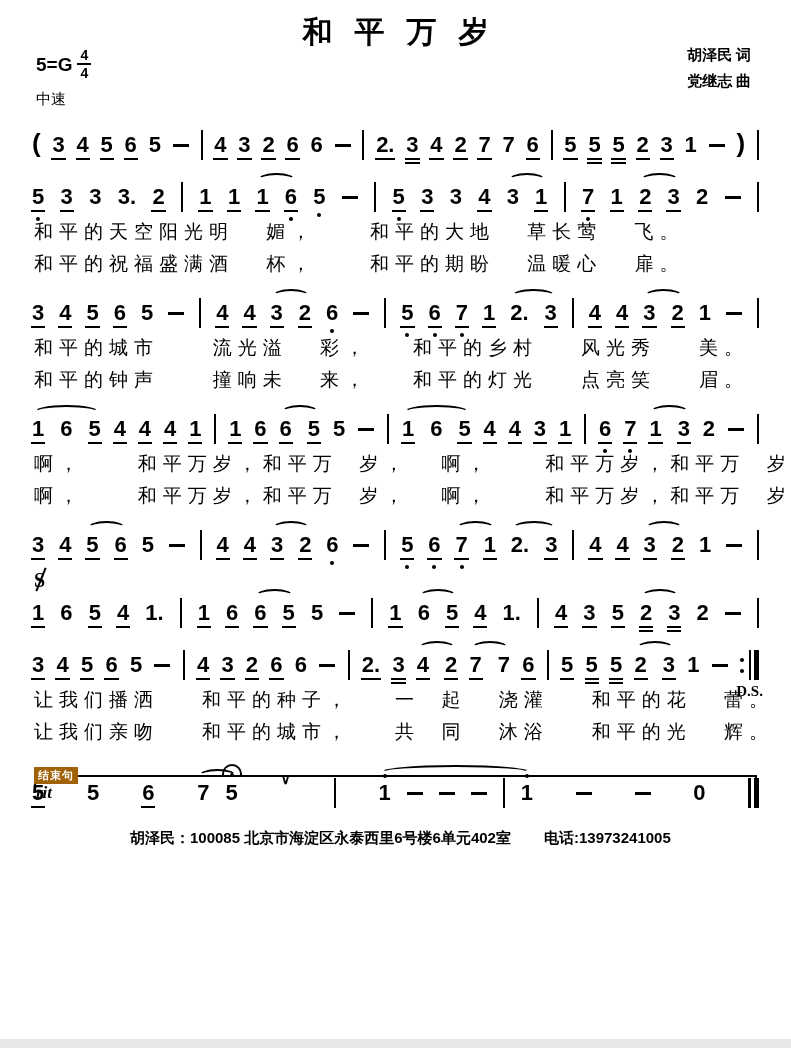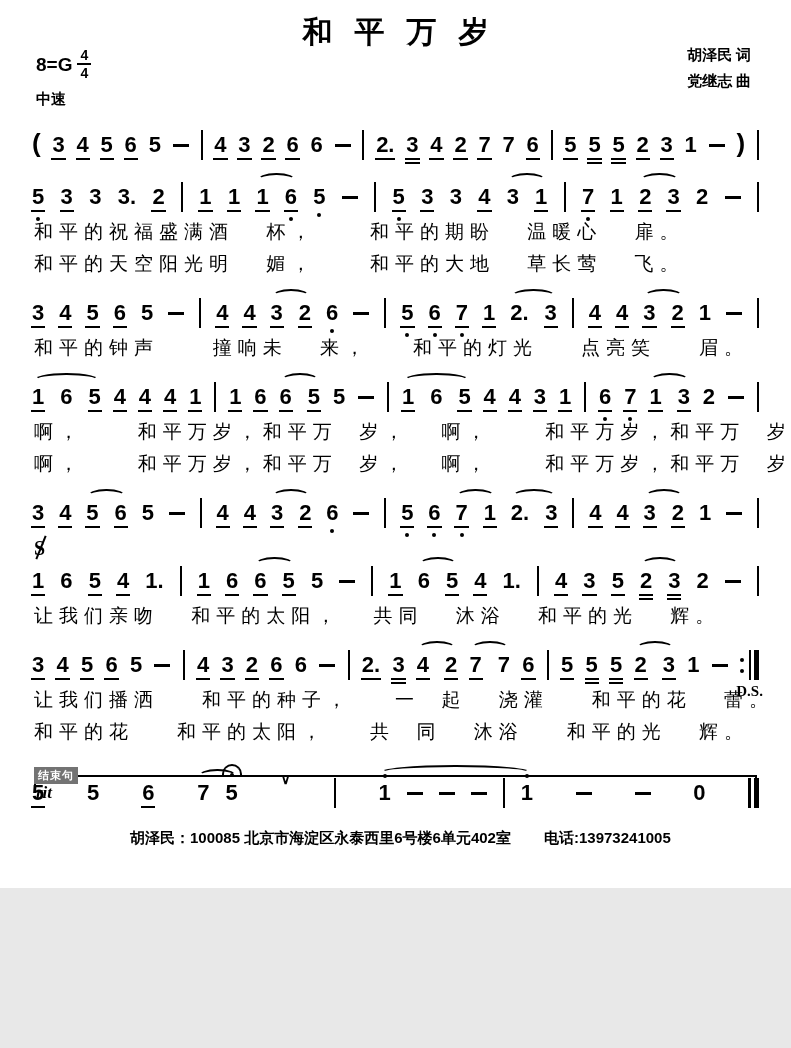--- a/index.html
+++ b/index.html
@@ -1,27 +1,27 @@
 <!DOCTYPE html>
 <html><head>
 <meta charset="utf-8">
 <style>
   html,body{margin:0;padding:0;background:#e8e8e8;}
-  .page{position:relative;width:791px;height:888px;background:#fff;color:#000;
+  .page{position:relative;width:791px;height:1039px;background:#fff;color:#000;
         font-family:"Liberation Sans",sans-serif;overflow:hidden;margin:0 auto;}
   .title{padding-top:12px;text-align:center;font-size:30px;font-weight:bold;
          letter-spacing:22px;text-indent:22px;font-family:"Liberation Serif",serif;}
   .credits{position:absolute;top:42px;right:40px;font-size:15px;font-weight:bold;
            line-height:1.75;font-family:"Liberation Serif",serif;}
   .keysig{position:absolute;top:48px;left:36px;font-size:19px;font-weight:bold;
           display:flex;align-items:center;gap:5px;}
   .ts{display:flex;flex-direction:column;align-items:center;font-size:14px;
       line-height:1.15;transform:translateY(-1px);}
   .ts .top{border-bottom:2px solid #000;padding:0 3px;}
-  .tempo{position:absolute;top:90px;left:36px;font-size:15px;font-weight:bold;}
+  .tempo{position:absolute;top:90px;left:36px;font-size:15px;font-weight:normal;}
   #systems{padding:58px 32px 0;}
   .sys{margin:16px 0 0;position:relative;}
   .sys.has-segno{margin-top:32px;}
   .notes-row{display:flex;justify-content:space-between;align-items:center;height:36px;}
   .lyr{white-space:pre;font-size:19px;line-height:30px;letter-spacing:6px;margin-top:2px;
        padding-left:2px;font-family:"Liberation Serif",serif;}
   .note{position:relative;display:inline-block;line-height:1;}
   .dg{font-size:22px;font-weight:bold;letter-spacing:0;}
   .ul{position:absolute;left:-1px;right:-1px;height:2px;background:#000;}
   .u1{bottom:-4px;} .u2{bottom:-8px;}
@@ -43,42 +43,42 @@
   .ferm{position:absolute;top:-18px;left:50%;transform:translateX(-50%);width:16px;height:9px;
         border:2.5px solid #000;border-bottom:none;border-radius:16px 16px 0 0;}
   .fermd{position:absolute;top:-9px;left:50%;transform:translateX(-50%);width:4px;height:4px;
          background:#000;border-radius:50%;}
   .segno{position:absolute;top:-26px;left:2px;width:16px;height:22px;
          font:bold 20px "Liberation Serif",serif;}
   .segno::after{content:'';position:absolute;left:6px;top:-2px;width:2px;height:25px;
          background:#000;transform:rotate(22deg);}
   .endbracket{position:absolute;top:0;left:2px;right:2px;height:9px;
          border-top:2.5px solid #000;border-left:2.5px solid #000;border-right:2.5px solid #000;}
-  .endlabel{position:absolute;top:-8px;left:2px;background:#737373;color:#fff;font-size:11px;
+  .endlabel{position:absolute;top:-8px;left:2px;background:#a16207;color:#fff;font-size:11px;
          font-weight:bold;padding:1px 4px;letter-spacing:1px;}
   .rit{position:absolute;top:8px;left:4px;font-family:"Liberation Serif",serif;
        font-style:italic;font-weight:bold;font-size:17px;}
   .sys.ending .notes-row{margin-top:28px;}
   .footer{margin:18px 0 16px 130px;font-size:15px;font-weight:bold;}
   .frow{display:flex;margin-bottom:19px;}
   .fleft{width:414px;}
 </style>
 </head>
 <body>
 
 <div class="page">
   <div class="title">和平万岁</div>
 
   <div class="credits">
     <div>胡泽民 词</div>
     <div>党继志 曲</div>
   </div>
 
   <div class="keysig">
-    <span>8=G</span>
+    <span>5=G</span>
     <span class="ts">
       <span class="top">4</span>
       <span>4</span>
     </span>
   </div>
 
   <div class="tempo">中速</div>
 
   <div id="systems">
       <div class="sys">
@@ -165,22 +165,22 @@
             <span class="arc"></span>
             <span class="note"><span class="dg">2</span><span class="ul u1"></span></span>
             <span class="note"><span class="dg">3</span><span class="ul u1"></span></span>
           </span>
           <span class="note"><span class="dg">2</span></span>
           <span class="dash"></span>
           <span class="barw">
             <span class="bar" style="width: 2px;"></span>
           </span>
         </div>
+        <div class="lyr">和平的天空阳光明   媚，     和平的大地   草长莺   飞。</div>
         <div class="lyr">和平的祝福盛满酒   杯，     和平的期盼   温暖心   扉。</div>
-        <div class="lyr">和平的天空阳光明   媚，     和平的大地   草长莺   飞。</div>
       </div>
       <div class="sys">
         <div class="notes-row">
           <span class="note"><span class="dg">3</span><span class="ul u1"></span></span>
           <span class="note"><span class="dg">4</span><span class="ul u1"></span></span>
           <span class="note"><span class="dg">5</span><span class="ul u1"></span></span>
           <span class="note"><span class="dg">6</span><span class="ul u1"></span></span>
           <span class="note"><span class="dg">5</span></span>
           <span class="dash"></span>
           <span class="barw">
@@ -216,20 +216,21 @@
             <span class="arc"></span>
             <span class="note"><span class="dg">3</span><span class="ul u1"></span></span>
             <span class="note"><span class="dg">2</span><span class="ul u1"></span></span>
           </span>
           <span class="note"><span class="dg">1</span></span>
           <span class="dash"></span>
           <span class="barw">
             <span class="bar" style="width: 2px;"></span>
           </span>
         </div>
+        <div class="lyr">和平的城市     流光溢   彩，    和平的乡村    风光秀    美。</div>
         <div class="lyr">和平的钟声     撞响未   来，    和平的灯光    点亮笑    眉。</div>
       </div>
       <div class="sys">
         <div class="notes-row">
           <span class="arcg">
             <span class="arc"></span>
             <span class="note"><span class="dg">1</span><span class="ul u1"></span></span>
             <span class="note"><span class="dg">6</span></span>
             <span class="note"><span class="dg">5</span><span class="ul u1"></span></span>
           </span>
@@ -377,21 +378,20 @@
             <span class="arc"></span>
             <span class="note"><span class="dg">2</span><span class="ul u1"></span><span class="ul u2"></span></span>
             <span class="note"><span class="dg">3</span><span class="ul u1"></span><span class="ul u2"></span></span>
           </span>
           <span class="note"><span class="dg">2</span></span>
           <span class="dash"></span>
           <span class="barw">
             <span class="bar" style="width: 2px;"></span>
           </span>
         </div>
-        <div class="lyr">让我们亲吻   和平的太阳，   共同   沐浴   和平的光   辉。</div>
       </div>
       <div class="sys">
         <div class="notes-row">
           <span class="note"><span class="dg">3</span><span class="ul u1"></span></span>
           <span class="note"><span class="dg">4</span><span class="ul u1"></span></span>
           <span class="note"><span class="dg">5</span><span class="ul u1"></span></span>
           <span class="note"><span class="dg">6</span><span class="ul u1"></span></span>
           <span class="note"><span class="dg">5</span></span>
           <span class="dash"></span>
           <span class="barw">
@@ -433,21 +433,21 @@
           <span class="note"><span class="dg">1</span></span>
           <span class="dash"></span>
           <span class="barw">
             <span class="rptdots"></span>
             <span class="bar" style="width: 2px;"></span>
             <span class="bar" style="width: 5px;"></span>
             <span class="ds">D.S.</span>
           </span>
         </div>
         <div class="lyr">让我们播洒    和平的种子，    一  起   浇灌    和平的花   蕾。</div>
-        <div class="lyr">和平的花    和平的太阳，    共  同   沐浴    和平的光   辉。</div>
+        <div class="lyr">让我们亲吻    和平的城市，    共  同   沐浴    和平的光   辉。</div>
       </div>
       <div class="sys ending">
         <div class="endbracket"></div>
         <div class="endlabel">结束句</div>
         <div class="rit">rit</div>
         <div class="notes-row">
           <span class="note"><span class="dg">5</span><span class="ul u1"></span></span>
           <span class="note"><span class="dg">5</span></span>
           <span class="note"><span class="dg">6</span><span class="ul u1"></span></span>
           <span class="arcg">

